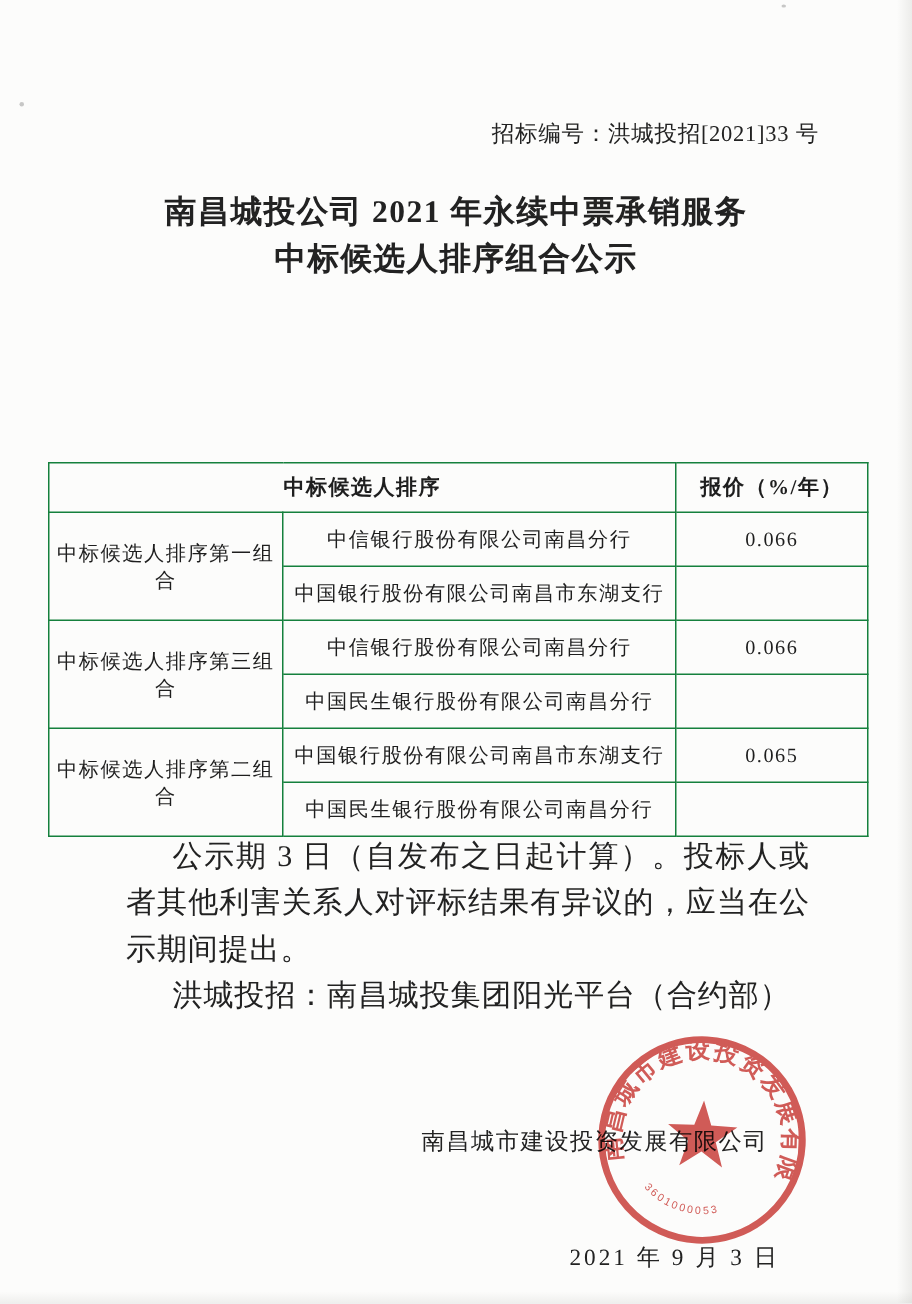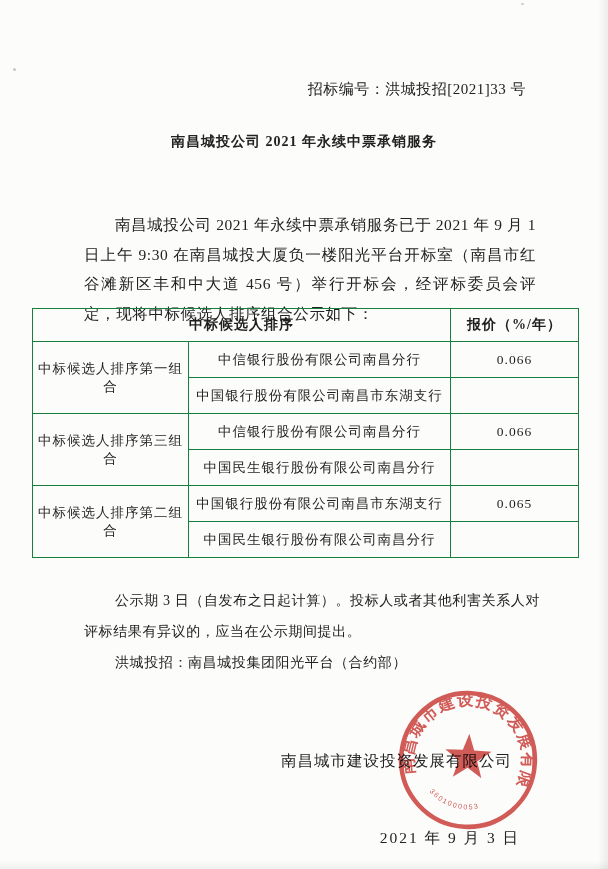--- a/index.html
+++ b/index.html
@@ -14,48 +14,48 @@
   }
   
   .edge-right{position:absolute;top:0;right:0;width:10px;height:100%;
     background:linear-gradient(to right,rgba(0,0,0,0),rgba(120,120,110,0.12));}
   .edge-bottom{position:absolute;bottom:0;left:0;width:100%;height:8px;
     background:linear-gradient(to bottom,rgba(0,0,0,0),rgba(120,120,110,0.10));}
   .speck{position:absolute;background:#9a9a9a;border-radius:50%;opacity:.55;}
 
   .ref-line{
     position:absolute;top:80px;left:0;width:100%;
-    text-align:right;padding-right:82px;box-sizing:border-box;
+    text-align:right;padding-right:62px;box-sizing:border-box;
     font-size:15px;letter-spacing:.5px;
   }
   .title-block{
     position:absolute;top:126px;left:0;width:100%;
-    text-align:center;font-size:14px;font-weight:bold;line-height:31px;
+    text-align:center;font-size:21px;font-weight:bold;line-height:31px;
     letter-spacing:1px;
   }
   .body-par{
     position:absolute;top:210px;left:84px;width:452px;
     font-size:15.5px;line-height:29.5px;text-align:justify;
     text-indent:31px;margin:0;letter-spacing:.6px;
   }
   table.results{
     position:absolute;top:308px;left:32px;
     width:546px;border-collapse:collapse;table-layout:fixed;
     font-size:13.5px;color:#1e1e1e;
   }
   table.results th,table.results td{
     border:1px solid #15803d;text-align:center;vertical-align:middle;
     padding:0 4px;letter-spacing:1px;
   }
   table.results tr.hdr{height:33px;}
   table.results tr.row{height:36px;}
   table.results th{font-weight:bold;font-size:14px;}
   .footer-block{
-    position:absolute;top:585px;left:84px;width:456px;
-    font-size:14px;line-height:31px;letter-spacing:.6px;
+    position:absolute;top:556px;left:84px;width:456px;
+    font-size:20px;line-height:31px;letter-spacing:.6px;
   }
   .footer-block p{margin:0;text-indent:31px;text-align:justify;}
   .sig-company{
     position:absolute;top:751px;left:0;width:100%;
     text-align:right;padding-right:96px;box-sizing:border-box;
     font-size:15.5px;letter-spacing:1px;
   }
   .sig-date{
     position:absolute;top:828px;left:0;width:100%;
     text-align:right;padding-right:88px;box-sizing:border-box;
@@ -74,23 +74,23 @@
 
   <div class="edge-right"></div>
   <div class="edge-bottom"></div>
   <div class="speck" style="left:13px;top:68px;width:3px;height:3px;"></div>
   <div class="speck" style="left:521px;top:3px;width:3px;height:2px;"></div>
 
   <div class="ref-line">招标编号：洪城投招[2021]33 号</div>
 
   <div class="title-block">
     <div>南昌城投公司 2021 年永续中票承销服务</div>
+    <div>中标候选人排序组合公示</div>
   </div>
 
-  <p class="body-par">南昌城投公司 2021 年永续中票承销服务已于 2021 年 9 月 1 日上午 9:30 在南昌城投大厦负一楼阳光平台开标室（南昌市红谷滩新区丰和中大道 456 号）举行开标会，经评标委员会评定，现将中标候选人排序组合公示如下：</p>
 
   <table class="results">
     <colgroup>
       <col style="width:156px">
         <col style="width:262px">
         <col style="width:128px">
     </colgroup>
     <tbody>
       <tr class="hdr">
         <th colspan="2">中标候选人排序</th>

